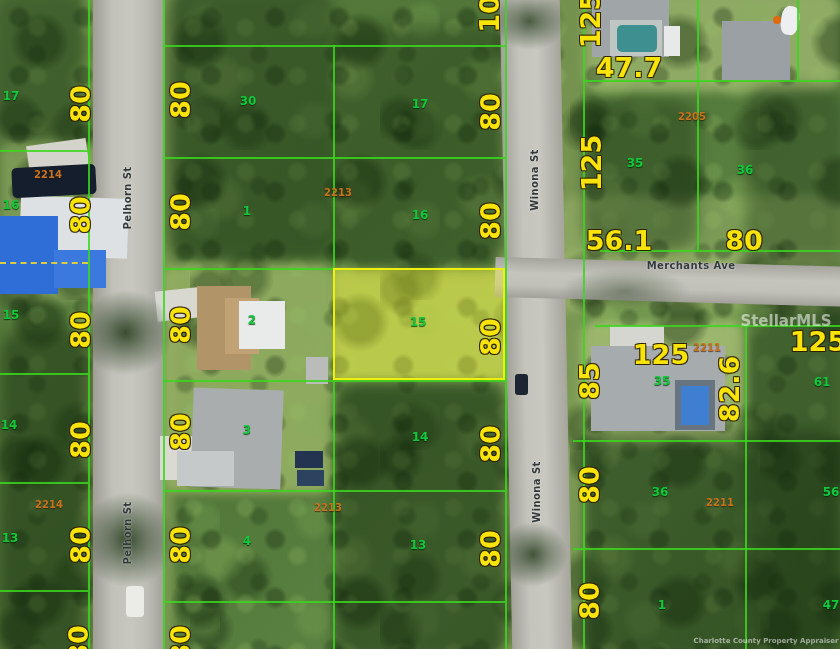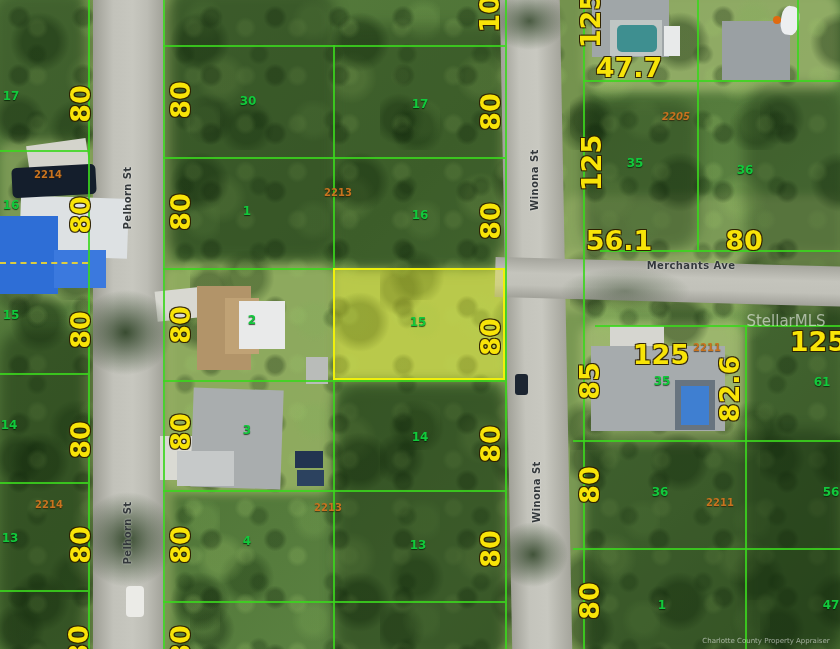--- a/index.html
+++ b/index.html
@@ -103,21 +103,21 @@
   .lbl{transform:translate(-50%,-50%);white-space:nowrap;line-height:1;}
   .lbl.rot{transform:translate(-50%,-50%) rotate(-90deg);}
   .dim{font-size:27px;font-weight:700;color:var(--dimension-text,#f8e408);
     text-shadow:1px 1px 0 rgba(45,32,0,.9),-1px 1px 0 rgba(45,32,0,.9),1px -1px 0 rgba(45,32,0,.9),-1px -1px 0 rgba(45,32,0,.9);}
   .lotnum{font-size:12px;font-weight:700;color:var(--lot-number-text,#12c93c);
     text-shadow:0 1px 1px rgba(0,30,0,.75);}
   .parcel{font-size:10px;font-weight:700;color:var(--parcel-number-text,#c8731f);
     text-shadow:0 1px 1px rgba(40,20,0,.6);}
   .street{font-size:10px;font-weight:700;color:var(--street-text,#33383b);
     letter-spacing:.4px;text-shadow:0 0 2px rgba(255,255,255,.75);}
-  .wm{font-weight:400;color:rgba(255,255,255,.55);}
+  .wm{font-weight:700;color:rgba(255,255,255,.55);}
 </style>
 </head>
 <body>
 
 <div id="map">
   <div id="base"></div>
 
   <div class="lawn" id="lawn1"></div>
   <div class="lawn" id="lawn2"></div>
   <div class="lawn" id="lawn3"></div>
@@ -261,21 +261,21 @@
       <span class="lbl lotnum" style="left: 635px; top: 163px;">35</span>
       <span class="lbl lotnum" style="left: 745px; top: 170px;">36</span>
       <span class="lbl lotnum" style="left: 662px; top: 381px;">35</span>
       <span class="lbl lotnum" style="left: 822px; top: 382px;">61</span>
       <span class="lbl lotnum" style="left: 660px; top: 492px;">36</span>
       <span class="lbl lotnum" style="left: 831px; top: 492px;">56</span>
       <span class="lbl lotnum" style="left: 662px; top: 605px;">1</span>
       <span class="lbl lotnum" style="left: 831px; top: 605px;">47</span>
       <span class="lbl parcel" style="left: 48px; top: 175px;">2214</span>
       <span class="lbl parcel" style="left: 338px; top: 193px;">2213</span>
-      <span class="lbl parcel" style="left: 676px; top: 117px; font-style: italic;">2205</span>
+      <span class="lbl parcel" style="left: 692px; top: 117px;">2205</span>
       <span class="lbl parcel" style="left: 707px; top: 348px;">2211</span>
       <span class="lbl parcel" style="left: 49px; top: 505px;">2214</span>
       <span class="lbl parcel" style="left: 328px; top: 508px;">2213</span>
       <span class="lbl parcel" style="left: 720px; top: 503px;">2211</span>
       <span class="lbl street rot" style="left: 128px; top: 198px;">Pelhorn St</span>
       <span class="lbl street rot" style="left: 128px; top: 533px;">Pelhorn St</span>
       <span class="lbl street rot" style="left: 535px; top: 180px;">Winona St</span>
       <span class="lbl street rot" style="left: 537px; top: 492px;">Winona St</span>
       <span class="lbl street" style="left: 691px; top: 266px;">Merchants Ave</span>
       <span class="lbl wm" style="left: 786px; top: 321px; font-size: 15px;">StellarMLS</span>

